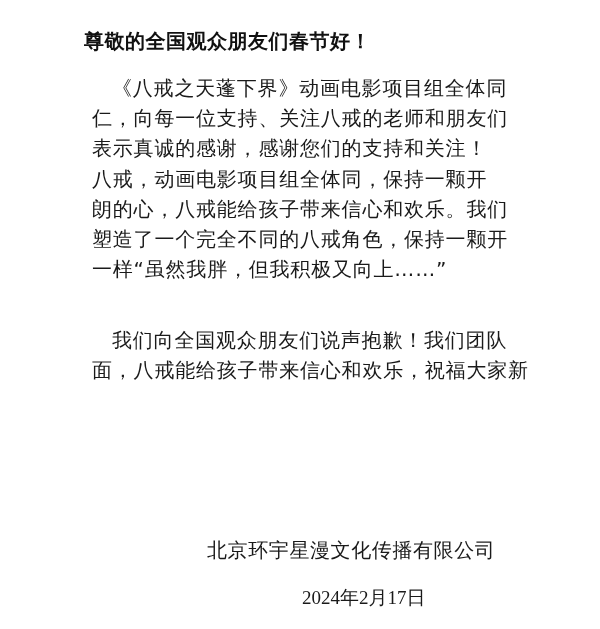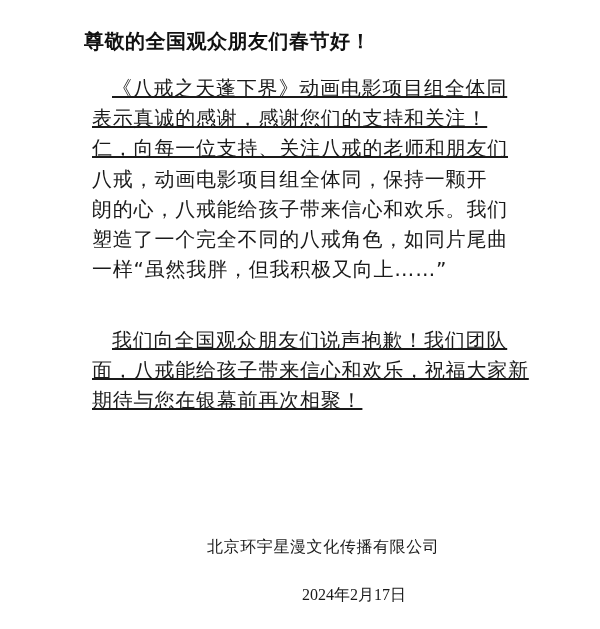--- a/index.html
+++ b/index.html
@@ -12,54 +12,53 @@
     position: absolute; left: 84px; top: 28px;
     font-size: 20px; font-weight: bold; letter-spacing: 0.5px;
     color: #111;
   }
   .para {
     position: absolute; left: 92px; width: 420px;
     font-size: 20px; line-height: 30px; letter-spacing: 0.8px;
     margin: 0; color: #1a1a1a;
   }
   .para .line { display: block; white-space: nowrap; }
-  .p1 { top: 73px; text-decoration: underline; }
+  .p1 { top: 73px; }
   .p2 { top: 164px; }
-  .p3 { top: 325px; text-decoration: underline; }
+  .p3 { top: 325px; }
   .indent { padding-left: 20px; }
   .signature {
     position: absolute; left: 207px; top: 537px;
-    font-size: 16px; letter-spacing: 0.6px; color: #1a1a1a;
+    font-size: 20px; letter-spacing: 0.6px; color: #1a1a1a;
   }
   .date {
     position: absolute; left: 302px; top: 585px;
     font-family: "Liberation Serif", serif;
-    font-size: 16px; color: #1a1a1a;
+    font-size: 19px; color: #1a1a1a;
   }
 </style>
 </head>
 <body>
 
 <div>
   <div class="title">尊敬的全国观众朋友们春节好！</div>
 
   <p class="para p1">
     <span class="line indent">《八戒之天蓬下界》动画电影项目组全体同</span>
+    <span class="line">仁，向每一位支持、关注八戒的老师和朋友们</span>
     <span class="line">表示真诚的感谢，感谢您们的支持和关注！</span>
-    <span class="line">仁，向每一位支持、关注八戒的老师和朋友们</span>
   </p>
 
   <p class="para p2">
     <span class="line">八戒，动画电影项目组全体同，保持一颗开</span>
     <span class="line">朗的心，八戒能给孩子带来信心和欢乐。我们</span>
-    <span class="line">塑造了一个完全不同的八戒角色，如同片尾曲</span>
+    <span class="line">塑造了一个完全不同的八戒角色，保持一颗开</span>
     <span class="line">一样“虽然我胖，但我积极又向上……”</span>
   </p>
 
   <p class="para p3">
     <span class="line indent">我们向全国观众朋友们说声抱歉！我们团队</span>
     <span class="line">面，八戒能给孩子带来信心和欢乐，祝福大家新</span>
-    <span class="line">期待与您在银幕前再次相聚！</span>
   </p>
 
   <div class="signature">北京环宇星漫文化传播有限公司</div>
   <div class="date">2024年2月17日</div>
 </div>
 
 </body></html>

